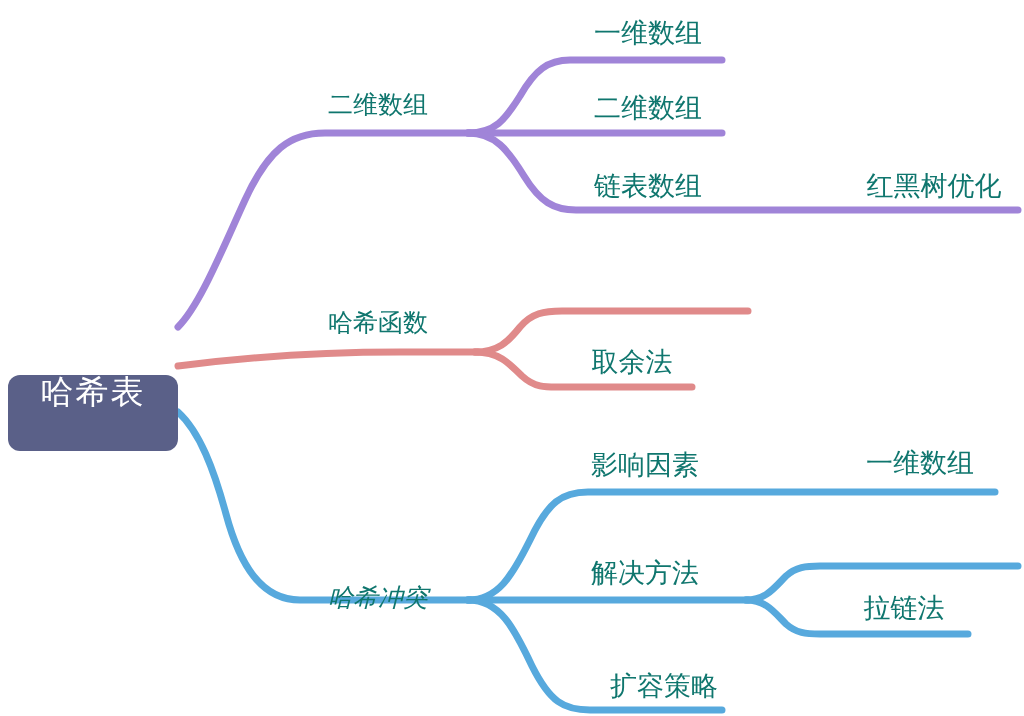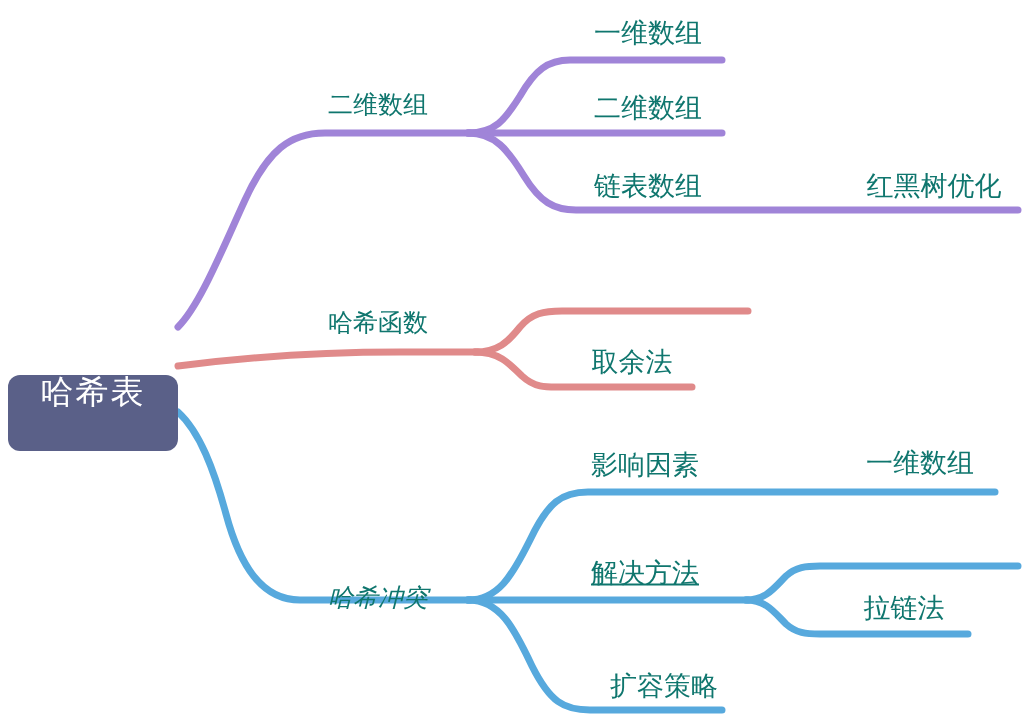--- a/index.html
+++ b/index.html
@@ -115,21 +115,21 @@
 
   <div class="node-label lvl3" style="left:648px; top:186px;">链表数组</div>
 
   <div class="node-label lvl4" style="left:934px; top:186px;">红黑树优化</div>
 
 
   <div class="node-label lvl3" style="left:632px; top:362px;text-align:right;">取余法</div>
 
   <div class="node-label lvl3" style="left:645px; top:465px;">影响因素</div>
 
-  <div class="node-label lvl3" style="left:645px; top:573px;text-decoration:underline;">解决方法</div>
+  <div class="node-label lvl3" style="left:645px; top:573px;">解决方法</div>
 
   <div class="node-label lvl3" style="left:664px; top:686px;">扩容策略</div>
 
   <div class="node-label lvl4" style="left:920px; top:463px;">一维数组</div>
 
 
   <div class="node-label lvl4" style="left:904px; top:608px;font-family:Liberation Serif, serif;">拉链法</div>
 
 </div>
 

